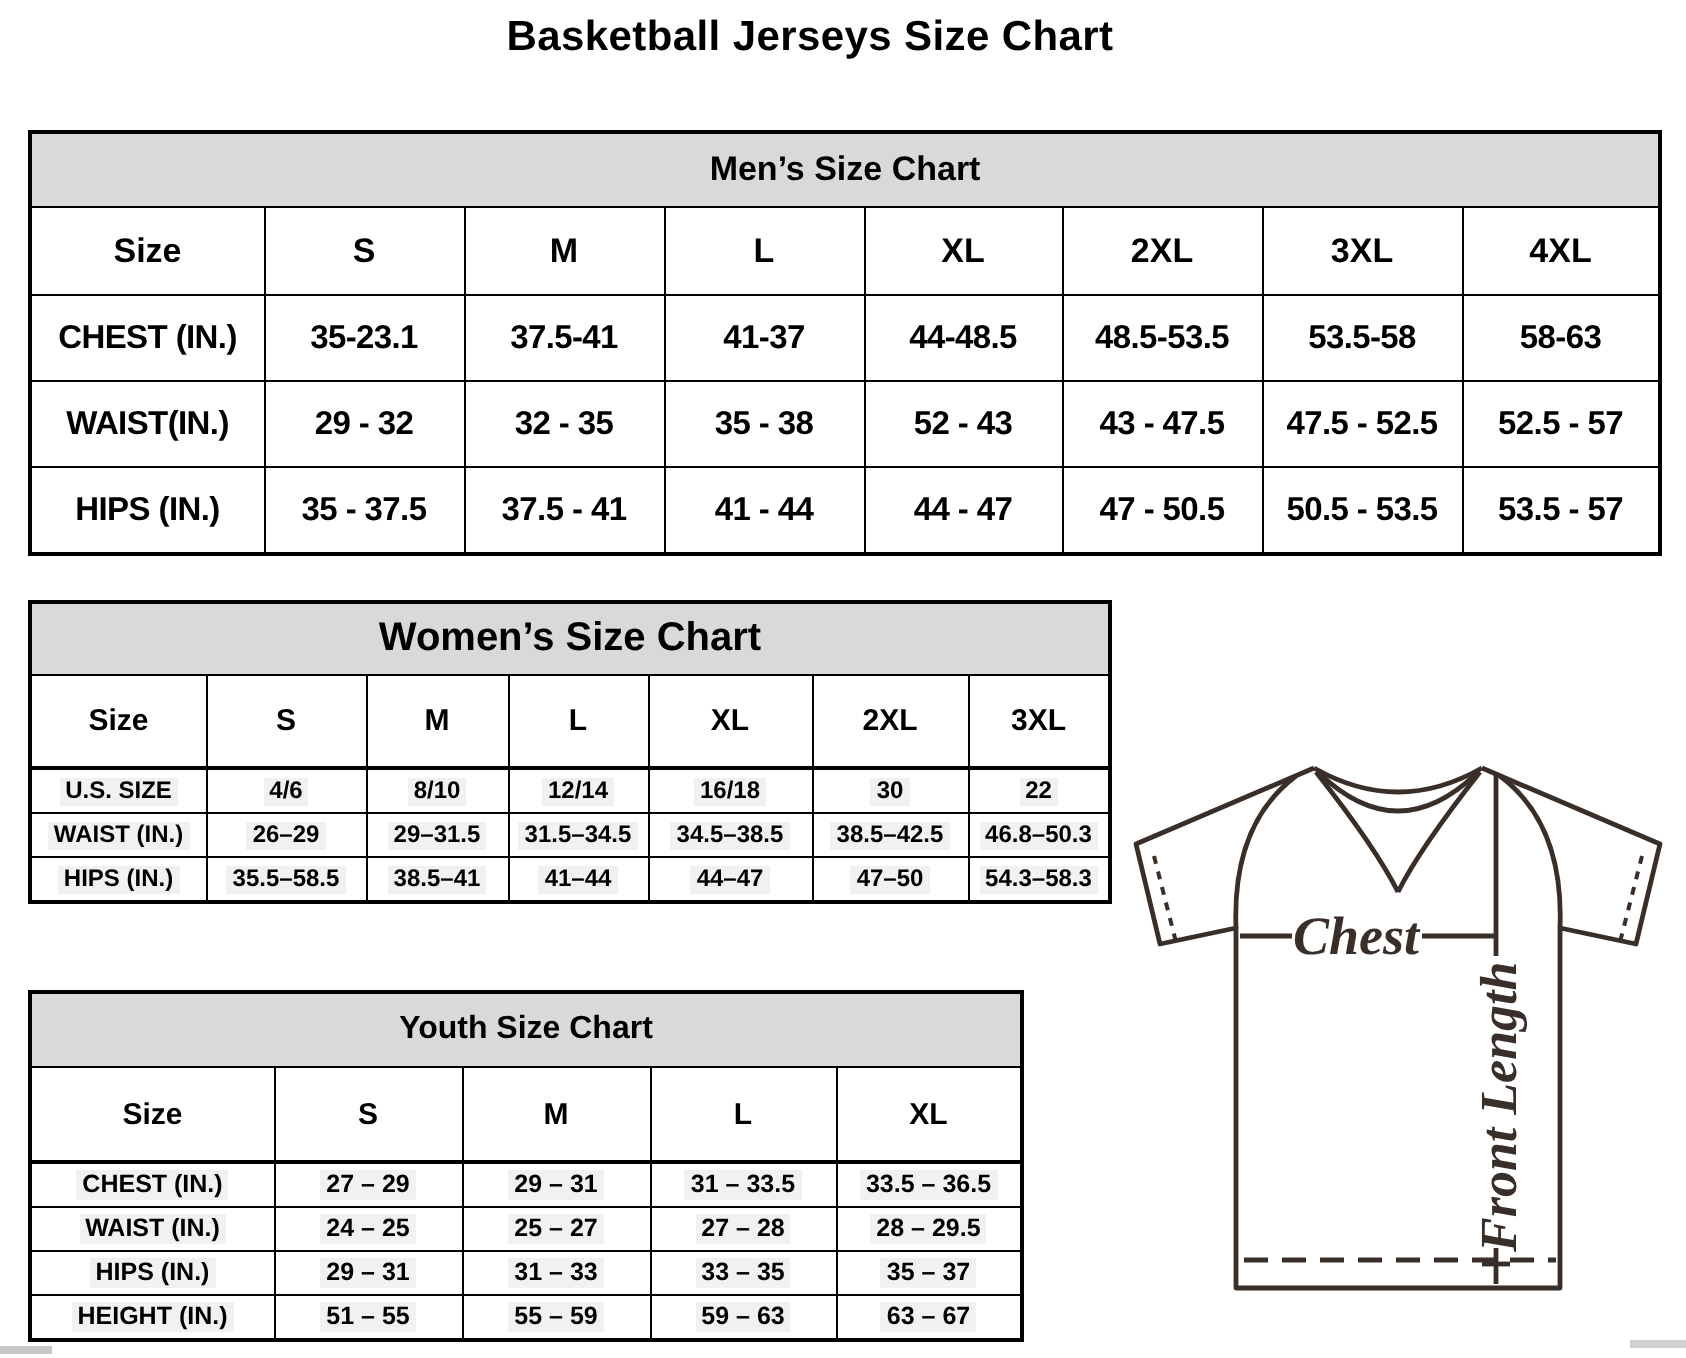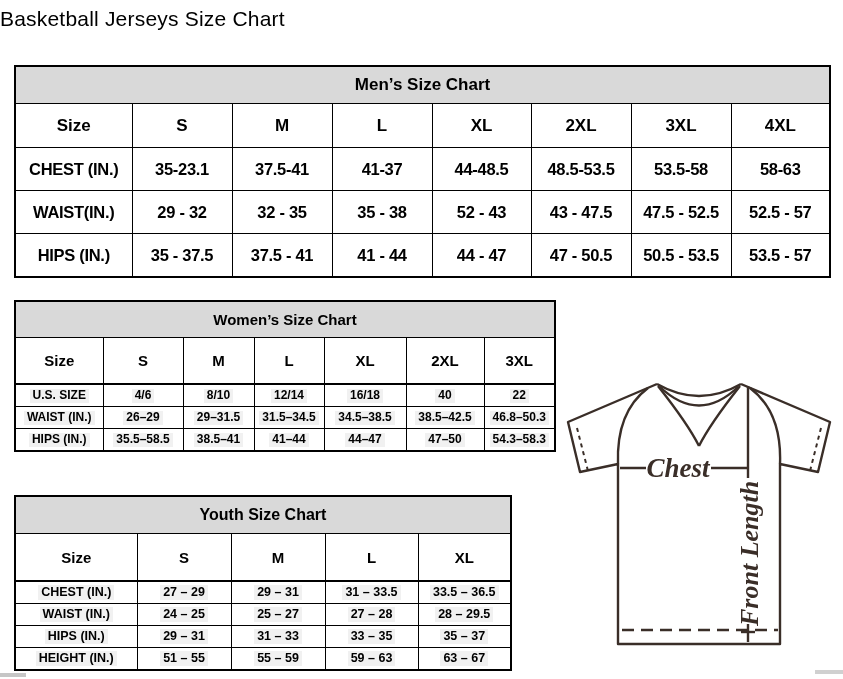--- a/index.html
+++ b/index.html
@@ -1,33 +1,33 @@
 <!DOCTYPE html>
 <html><head>
 <meta charset="utf-8">
 <style>
   html,body{margin:0;padding:0;background:#fff;}
   .page{position:relative;width:843px;height:679px;background:#ffffff;
         font-family:"Liberation Sans", sans-serif;color:#000;overflow:hidden;}
-  .page-title{position:absolute;top:7px;left:0;width:810px;text-align:left;
-        font-size:21px;font-weight:normal;letter-spacing:0.2px;}
+  .page-title{position:absolute;top:7px;left:0;width:810px;text-align:center;
+        font-size:21px;font-weight:bold;letter-spacing:0.2px;}
   table.size-table{position:absolute;border-collapse:collapse;table-layout:fixed;
         border:2px solid #000;background:#fff;padding-left:24px;}
   table.size-table th, table.size-table td{border:1px solid #000;text-align:center;
         vertical-align:middle;padding:0;font-weight:bold;}
   tr.band th{background:#d9d9d9;}
   
   table.mens{left:14px;top:65px;width:815px;}
   .mens tr.band th{height:36px;font-size:17px;}
   .mens tr.head th{height:43px;font-size:17px;}
   .mens tr.mrow td{height:42px;font-size:16.5px;letter-spacing:-0.3px;}
   .mens td.lab, .mens th.lab{font-size:16px;}
   
   table.womens{left:14px;top:300px;width:540px;}
-  .womens tr.band th{height:35px;font-size:15px;}
+  .womens tr.band th{height:35px;font-size:20px;}
   .womens tr.head th{height:45px;font-size:15px;border-bottom-width:2px;}
   .womens tr.mrow td{height:21px;font-size:12px;}
   .womens td.lab{font-size:11.5px;}
   
   table.youth{left:14px;top:495px;width:498px;}
   .youth tr.band th{height:36px;font-size:16px;}
   .youth tr.head th{height:46px;font-size:15px;border-bottom-width:2px;}
   .youth tr.mrow td{height:21px;font-size:12.5px;}
   .youth td.lab{font-size:11.5px;}
   
@@ -127,21 +127,21 @@
       <th>XL</th>
       <th>2XL</th>
       <th>3XL</th>
     </tr>
     <tr class="mrow">
       <td class="lab"><span class="hl">U.S. SIZE</span></td>
       <td><span class="hl">4/6</span></td>
       <td><span class="hl">8/10</span></td>
       <td><span class="hl">12/14</span></td>
       <td><span class="hl">16/18</span></td>
-      <td><span class="hl">40</span></td>
+      <td><span class="hl">30</span></td>
       <td><span class="hl">22</span></td>
     </tr>
     <tr class="mrow">
       <td class="lab"><span class="hl">WAIST (IN.)</span></td>
       <td><span class="hl">26–29</span></td>
       <td><span class="hl">29–31.5</span></td>
       <td><span class="hl">31.5–34.5</span></td>
       <td><span class="hl">34.5–38.5</span></td>
       <td><span class="hl">38.5–42.5</span></td>
       <td><span class="hl">46.8–50.3</span></td>

